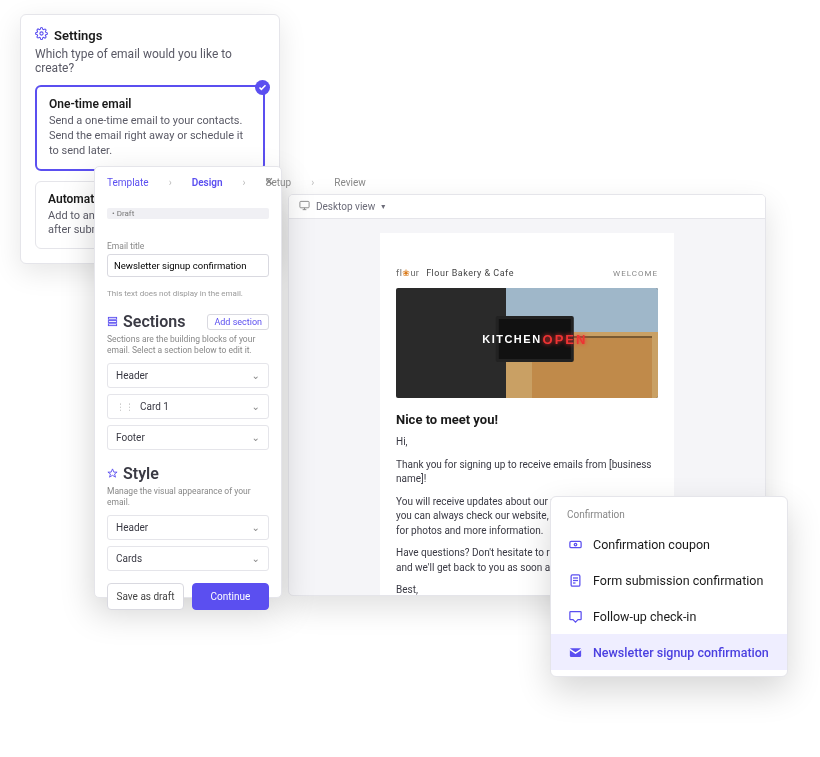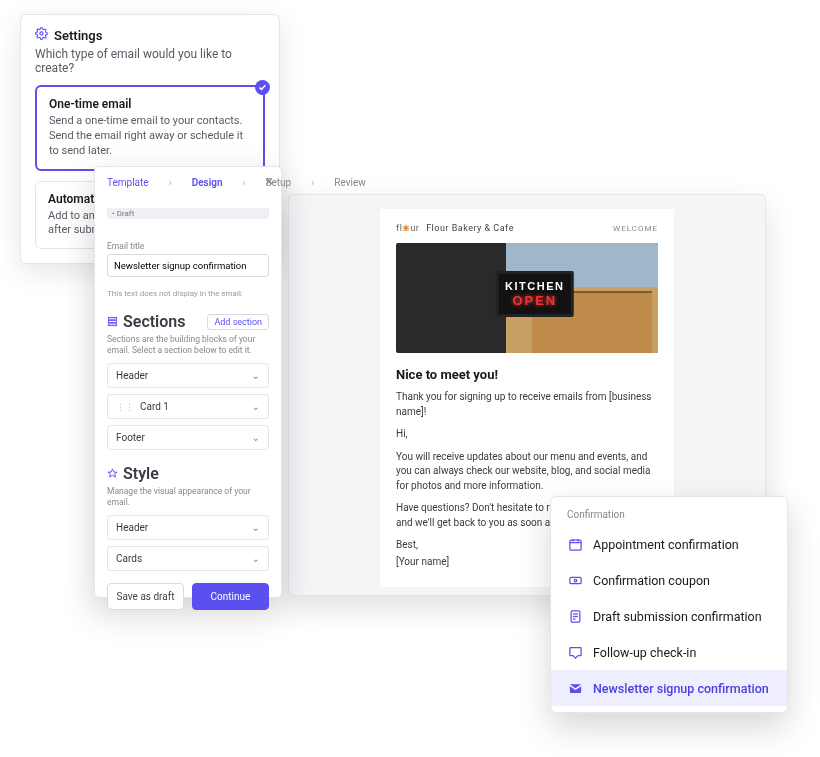--- a/index.html
+++ b/index.html
@@ -32,37 +32,37 @@
     overflow: hidden;
   }
   .preview-toolbar {
     height: 24px; border-bottom: 1px solid #e5e5ea; display: flex; align-items: center;
     padding: 0 10px; gap: 6px; font-size: 10px; color: #6b6b78; background:#fff;
   }
   .email-doc {
     margin: 14px auto 0; width: 294px; background: #fff;
     padding: 14px 16px 18px; font-size: 10px; color: #3a3a44;
   }
-  .brand-row { display: flex; justify-content: space-between; align-items: center; font-size: 9px; letter-spacing: .5px; }
+  .brand-row { display: flex; justify-content: space-between; align-items: center; font-size: 9px; letter-spacing: .5px; margin-top: 21px; }
   .brand-name { color:#444; }
   .brand-name .accent { color:#d97a1a; }
   .brand-welcome { color:#888; font-size:8px; letter-spacing:1px; }
   .hero-img {
     margin-top: 10px; width: 100%; height: 110px; border-radius: 2px;
     background: linear-gradient(#2a2a2a,#2a2a2a);
     position: relative; overflow:hidden;
   }
   .hero-sky { position:absolute; right:0; top:0; width:58%; height:100%;
     background: linear-gradient(#9fb7c9 0 40%, #c9a064 40% 100%); }
   .hero-building { position:absolute; right:6px; bottom:0; width:120px; height:62px;
     background:#c08a4a; border-top:2px solid #7a5a32; }
   .hero-sign {
     position:absolute; left:50%; top:28px; transform:translateX(-40%);
     width:78px; height:46px; background:#111; border:3px solid #222; border-radius:2px;
-    display:flex; flex-direction:column; align-items:center; justify-content:center; gap:1px;
+    display:flex; align-items:center; justify-content:center; gap:1px;
   }
   .hero-sign .line1 { color:#fff; font-weight:700; font-size:11px; letter-spacing:1.5px; font-family: Arial; }
   .hero-sign .line2 { color:#e33; font-weight:700; font-size:13px; letter-spacing:2px; font-family: Arial; text-shadow:0 0 4px #e33; }
   .email-h1 { font-size: 13px; font-weight: 700; margin-top: 14px; color:#1a1a1a; }
   .email-doc p { margin-top: 8px; line-height: 1.45; }
 
   
   .editor-panel {
     position: absolute; left: 94px; top: 166px; width: 188px; height: 432px;
     background: #fff; border: 1px solid #e5e5ea; border-radius: 5px;
@@ -138,42 +138,53 @@
   </div>
 
   <div class="option-block">
     <div class="option-title">Automated email</div>
     <div class="option-desc" style="white-space:pre-line">Add to an em
 after submit</div>
   </div>
 </div>
 
 <div class="preview-panel">
+  <div class="preview-toolbar">
+    <span>
+      <svg width="11" height="11" viewBox="0 0 24 24" fill="none" stroke="#888" stroke-width="2">
+          <rect x="2" y="3" width="20" height="14" rx="2"></rect>
+          <line x1="8" y1="21" x2="16" y2="21"></line>
+          <line x1="12" y1="17" x2="12" y2="21"></line>
+        </svg>
+    </span>
+    <span>Desktop view</span>
+    <span style="font-size:8px;">▾</span>
+  </div>
 
   <div class="email-doc">
     <div class="brand-row">
       <span class="brand-name">
         <span style="color:#666">fl</span><span class="accent">❀</span><span style="color:#666">ur</span>
         <span style="margin-left:4px;">Flour Bakery &amp; Cafe</span>
       </span>
       <span class="brand-welcome">WELCOME</span>
     </div>
 
     <div class="hero-img">
       <div class="hero-sky"></div>
       <div class="hero-building"></div>
       <div class="hero-sign">
         <span class="line1">KITCHEN</span>
         <span class="line2">OPEN</span>
       </div>
     </div>
 
     <div class="email-h1">Nice to meet you!</div>
+    <p>Hi,</p>
     <p>Thank you for signing up to receive emails from [business name]!</p>
-    <p>Hi,</p>
     <p>You will receive updates about our menu and events, and you can always check our website, blog, and social media for photos and more information.</p>
     <p>Have questions? Don't hesitate to respond to this email and we'll get back to you as soon as we can.</p>
     <p>Best,</p>
     <p style="margin-top:2px;">[Your name]</p>
 
   </div>
 </div>
 
 <div class="editor-panel">
   <span class="editor-close">×</span>
@@ -243,52 +254,41 @@
 
   <div class="footer-btns">
     <div class="btn btn-outline">Save as draft</div>
     <div class="btn btn-primary">Continue</div>
   </div>
 </div>
 
 <div class="picker">
   <div class="picker-head">Confirmation</div>
 
-  <div class="picker-item">
-    <span class="ico">
-      <svg width="15" height="15" viewBox="0 0 24 24" fill="none" stroke="#5b4ff0" stroke-width="2">
-          <rect x="3" y="5" width="18" height="16" rx="2"></rect>
-          <line x1="3" y1="9" x2="21" y2="9"></line>
-          <line x1="8" y1="3" x2="8" y2="7"></line>
-          <line x1="16" y1="3" x2="16" y2="7"></line>
-        </svg>
-    </span>
-    <span>Appointment confirmation</span>
-  </div>
 
   <div class="picker-item">
     <span class="ico">
       <svg width="15" height="15" viewBox="0 0 24 24" fill="none" stroke="#5b4ff0" stroke-width="2">
           <rect x="3" y="7" width="18" height="10" rx="2"></rect>
           <circle cx="12" cy="12" r="2"></circle>
         </svg>
     </span>
     <span>Confirmation coupon</span>
   </div>
 
   <div class="picker-item">
     <span class="ico">
       <svg width="15" height="15" viewBox="0 0 24 24" fill="none" stroke="#5b4ff0" stroke-width="2">
           <rect x="5" y="3" width="14" height="18" rx="2"></rect>
           <line x1="8" y1="8" x2="16" y2="8"></line>
           <line x1="8" y1="12" x2="16" y2="12"></line>
           <line x1="8" y1="16" x2="12" y2="16"></line>
         </svg>
     </span>
-    <span>Draft submission confirmation</span>
+    <span>Form submission confirmation</span>
   </div>
 
   <div class="picker-item">
     <span class="ico">
       <svg width="15" height="15" viewBox="0 0 24 24" fill="none" stroke="#5b4ff0" stroke-width="2">
           <path d="M20 4H4a1 1 0 0 0-1 1v11a1 1 0 0 0 1 1h4l4 4 4-4h4a1 1 0 0 0 1-1V5a1 1 0 0 0-1-1z"></path>
         </svg>
     </span>
     <span>Follow-up check-in</span>
   </div>

